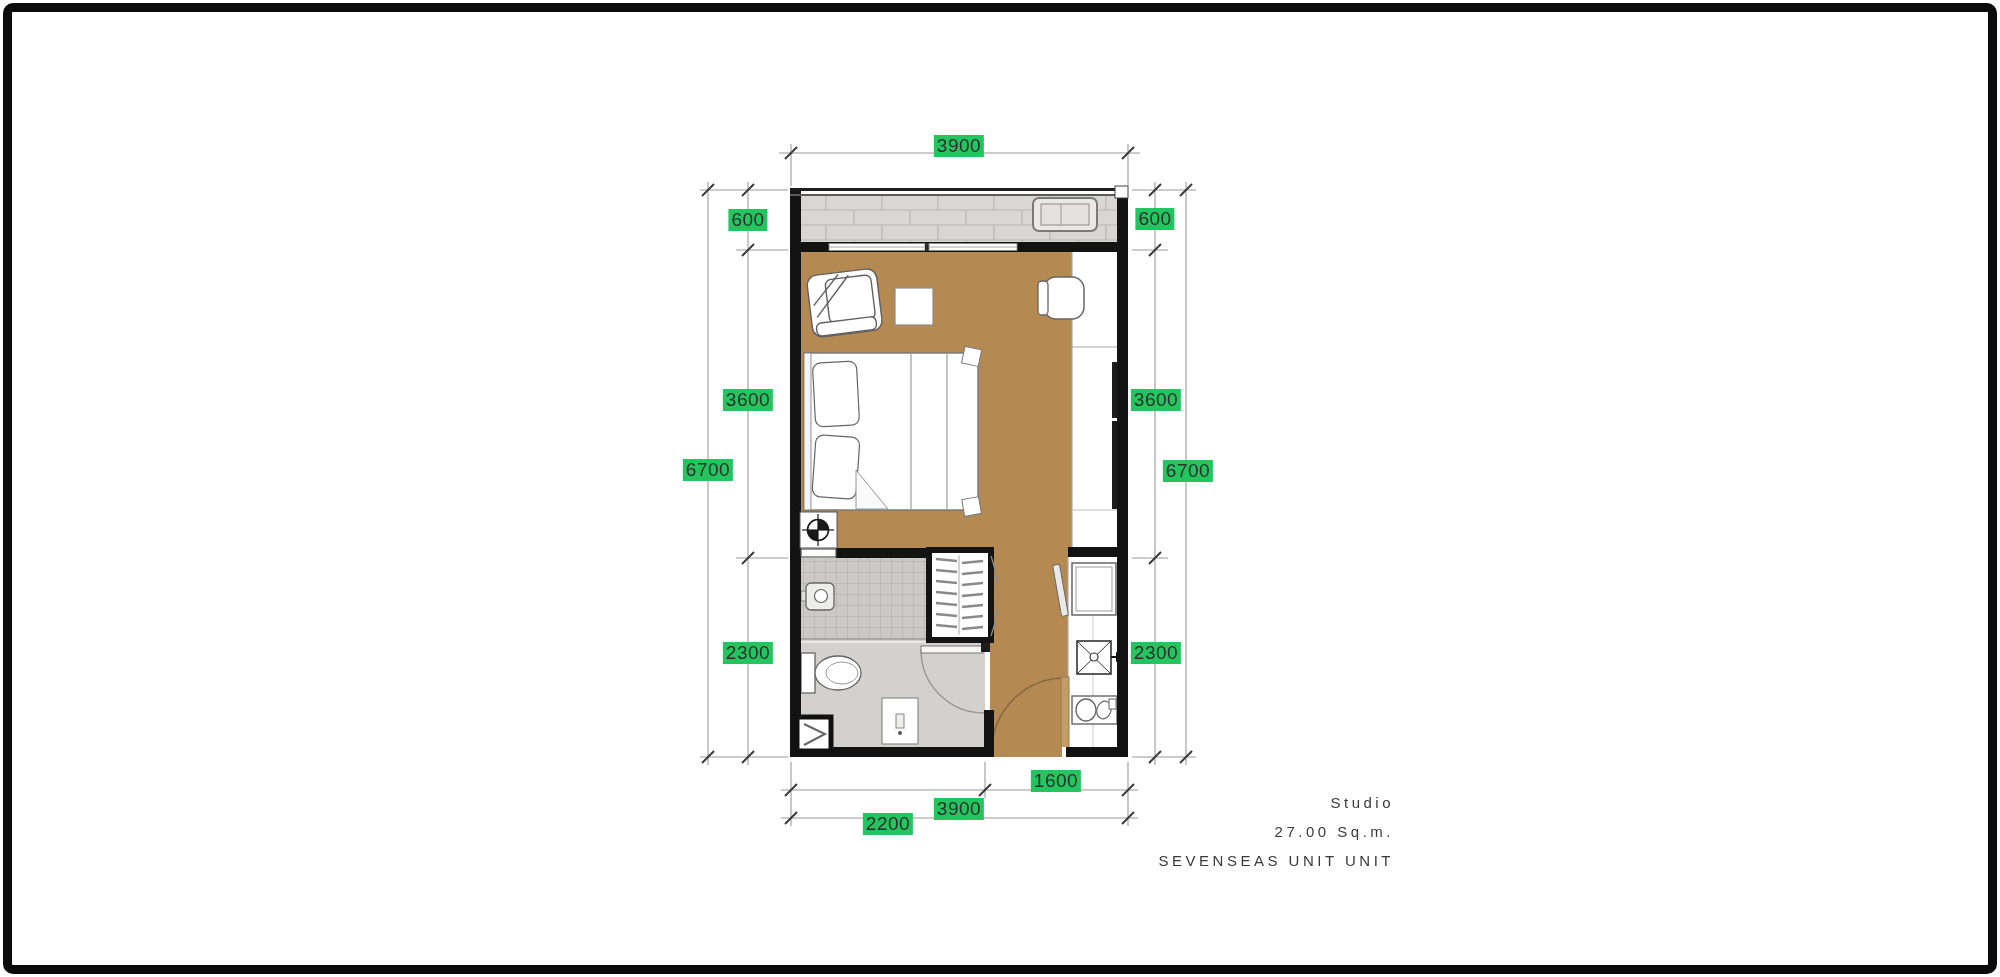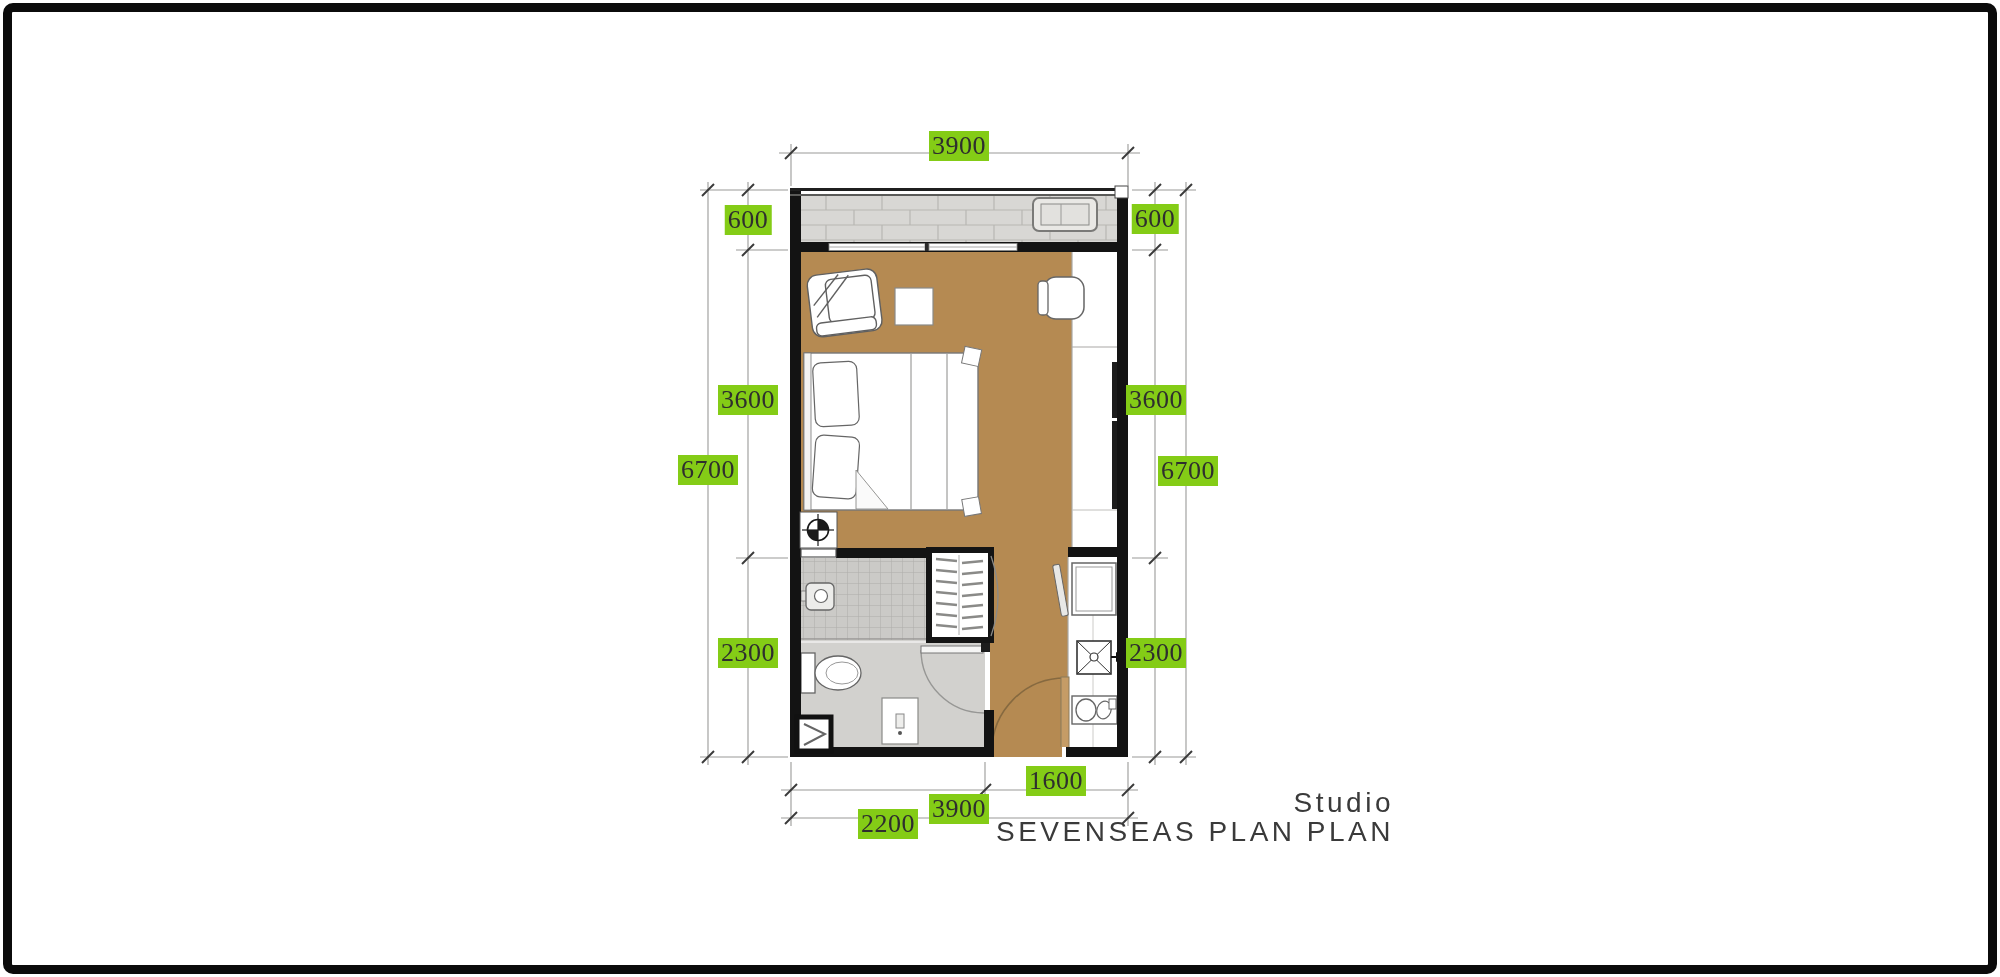--- a/index.html
+++ b/index.html
@@ -1,23 +1,23 @@
 <!DOCTYPE html>
 <html><head>
 <meta charset="utf-8">
 <style>
   html,body{margin:0;padding:0;background:#ffffff;}
   .canvas{position:relative;width:2000px;height:977px;background:#ffffff;overflow:hidden;
           font-family:"Liberation Sans", sans-serif;}
   .frame{position:absolute;inset:3px;border:9px solid #0b0b0b;border-radius:10px;pointer-events:none;}
   .plan-svg{position:absolute;left:0;top:0;width:2000px;height:977px;}
-  .dim-label{position:absolute;transform:translate(-50%,-50%);background:#84cc16;
-             padding:0 3px;font-size:26px;color:#2e2e2e;letter-spacing:0.5px;white-space:nowrap;font-family:Liberation Serif, serif;}
+  .dim-label{position:absolute;transform:translate(-50%,-50%);background:#22c55e;
+             padding:0 3px;font-size:19px;color:#2e2e2e;letter-spacing:0.5px;white-space:nowrap;}
   .title-block{position:absolute;right:606px;top:788px;width:420px;text-align:right;
-               color:#3a3a3a;font-size:28px;line-height:29px;letter-spacing:3.5px;white-space:nowrap;}
+               color:#3a3a3a;font-size:15px;line-height:29px;letter-spacing:3.5px;white-space:nowrap;}
   .title-block div{white-space:nowrap;}
 </style>
 </head>
 <body>
 
 <div class="canvas">
   <div class="frame"></div>
 
   <svg class="plan-svg" viewBox="0 0 2000 977">
     <defs>
@@ -276,15 +276,16 @@
   <div class="dim-label" style="left:1156px;top:400px;">3600</div>
   <div class="dim-label" style="left:1156px;top:653px;">2300</div>
   <div class="dim-label" style="left:1188px;top:471px;">6700</div>
 
   <div class="dim-label" style="left:888px;top:824px;">2200</div>
   <div class="dim-label" style="left:1056px;top:781px;">1600</div>
   <div class="dim-label" style="left:959px;top:809px;">3900</div>
 
   <div class="title-block">
     <div>Studio</div>
-    <div>SEVENSEAS PLAN PLAN</div>
+    <div>27.00 Sq.m.</div>
+    <div>SEVENSEAS UNIT UNIT</div>
   </div>
 </div>
 
 </body></html>

